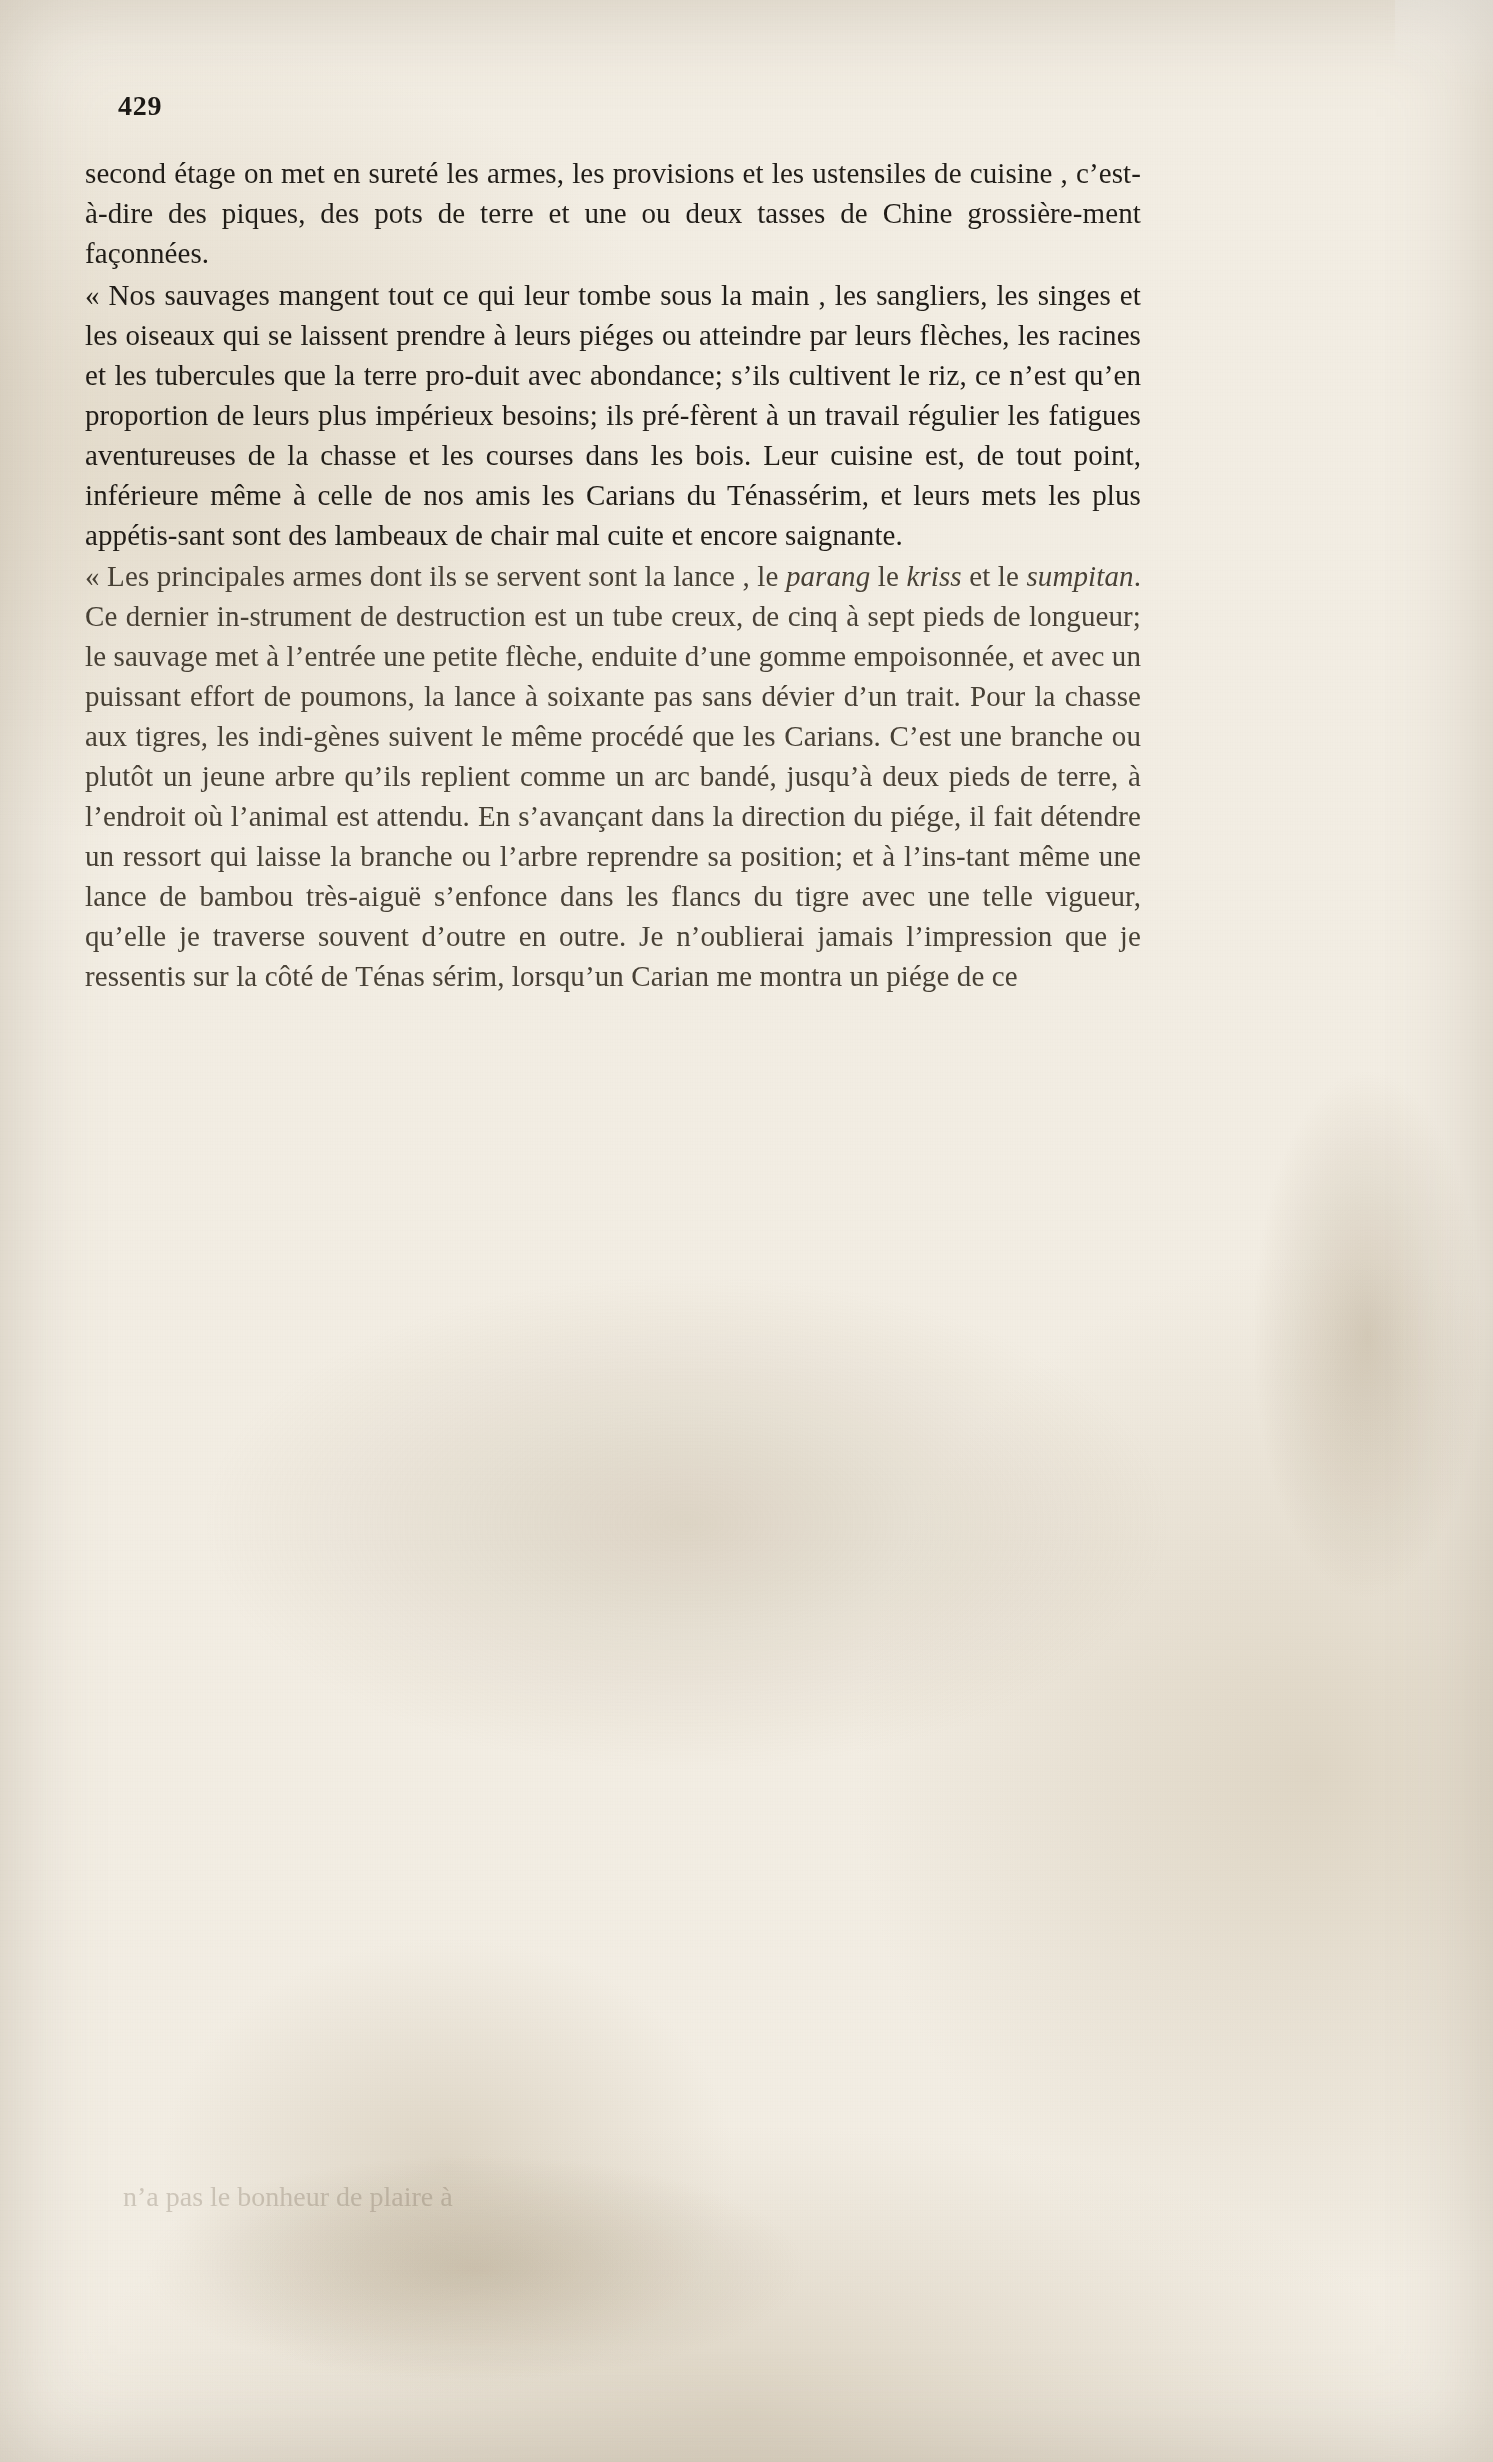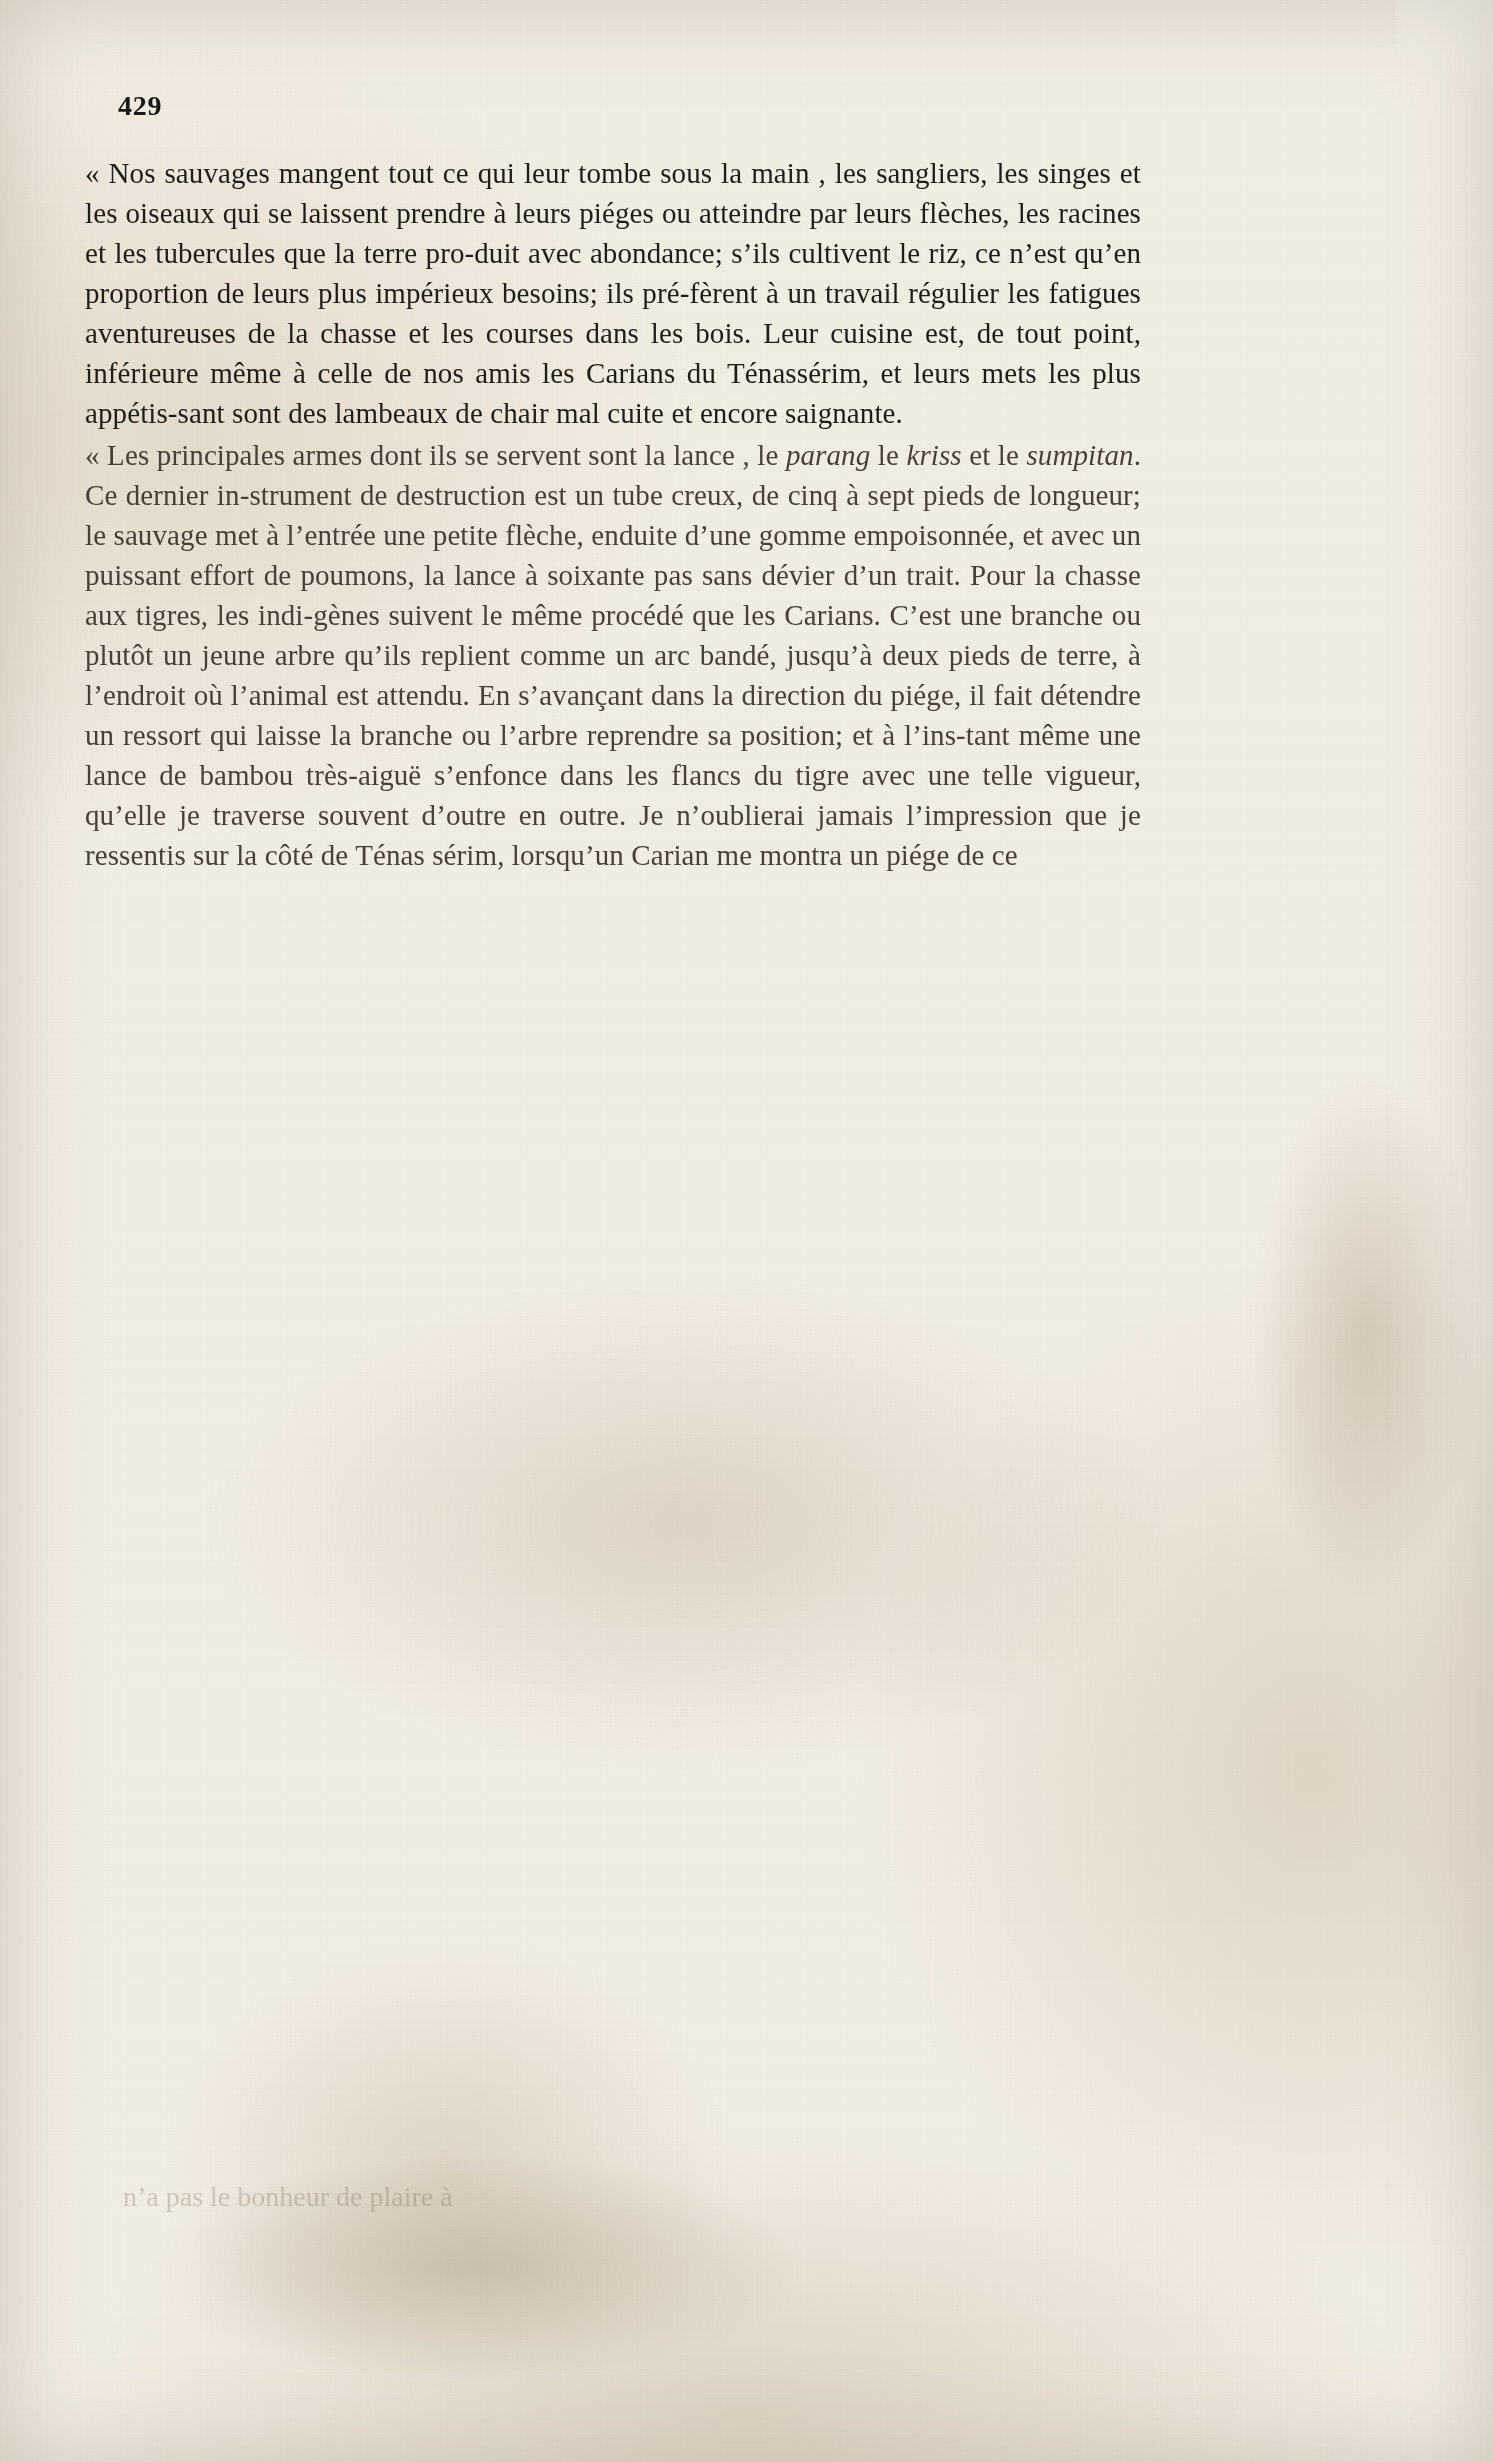--- a/index.html
+++ b/index.html
@@ -141,20 +141,21 @@
 
 <div class="page">
 
   <div class="paper-grain"></div>
 
 
   <div class="text-column">
 
     <div class="folio">429</div>
 
+    <p class="para">second étage on met en sureté les armes, les provisions et les ustensiles de cuisine , c’est-à-dire des piques, des pots de terre et une ou deux tasses de Chine grossière-ment façonnées.</p>
 
     <p class="para">« Nos sauvages mangent tout ce qui leur tombe sous la main , les sangliers, les singes et les oiseaux qui se laissent prendre à leurs piéges ou atteindre par leurs flèches, les racines et les tubercules que la terre pro-duit avec abondance; s’ils cultivent le riz, ce n’est qu’en proportion de leurs plus impérieux besoins; ils pré-fèrent à un travail régulier les fatigues aventureuses de la chasse et les courses dans les bois. Leur cuisine est, de tout point, inférieure même à celle de nos amis les Carians du Ténassérim, et leurs mets les plus appétis-sant sont des lambeaux de chair mal cuite et encore saignante.</p>
 
     <p class="para faded">
       <span>« Les principales armes dont ils se servent sont la lance , le </span><span class="it">parang</span><span> le </span><span class="it">kriss</span><span> et le </span><span class="it">sumpitan</span><span>. Ce dernier in-strument de destruction est un tube creux, de cinq à sept pieds de longueur; le sauvage met à l’entrée une petite flèche, enduite d’une gomme empoisonnée, et avec un puissant effort de poumons, la lance à soixante pas sans dévier d’un trait. Pour la chasse aux tigres, les indi-gènes suivent le même procédé que les Carians. C’est une branche ou plutôt un jeune arbre qu’ils replient comme un arc bandé, jusqu’à deux pieds de terre, à l’endroit où l’animal est attendu. En s’avançant dans la direction du piége, il fait détendre un ressort qui laisse la branche ou l’arbre reprendre sa position; et à l’ins-tant même une lance de bambou très-aiguë s’enfonce dans les flancs du tigre avec une telle vigueur, qu’elle je traverse souvent d’outre en outre. Je n’oublierai jamais l’impression que je ressentis sur la côté de Ténas sérim, lorsqu’un Carian me montra un piége de ce</span>
     </p>
 
   </div>
 
   <div class="smudge-a"></div>

